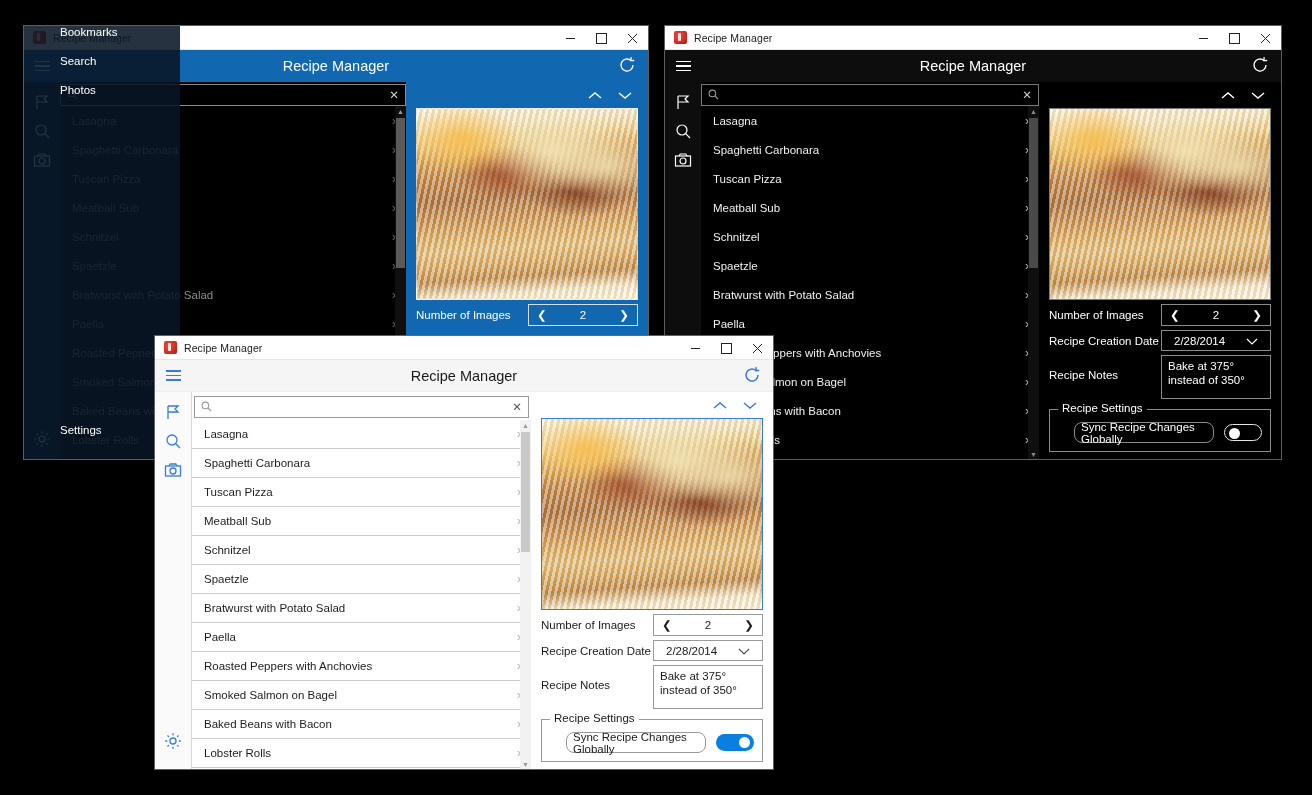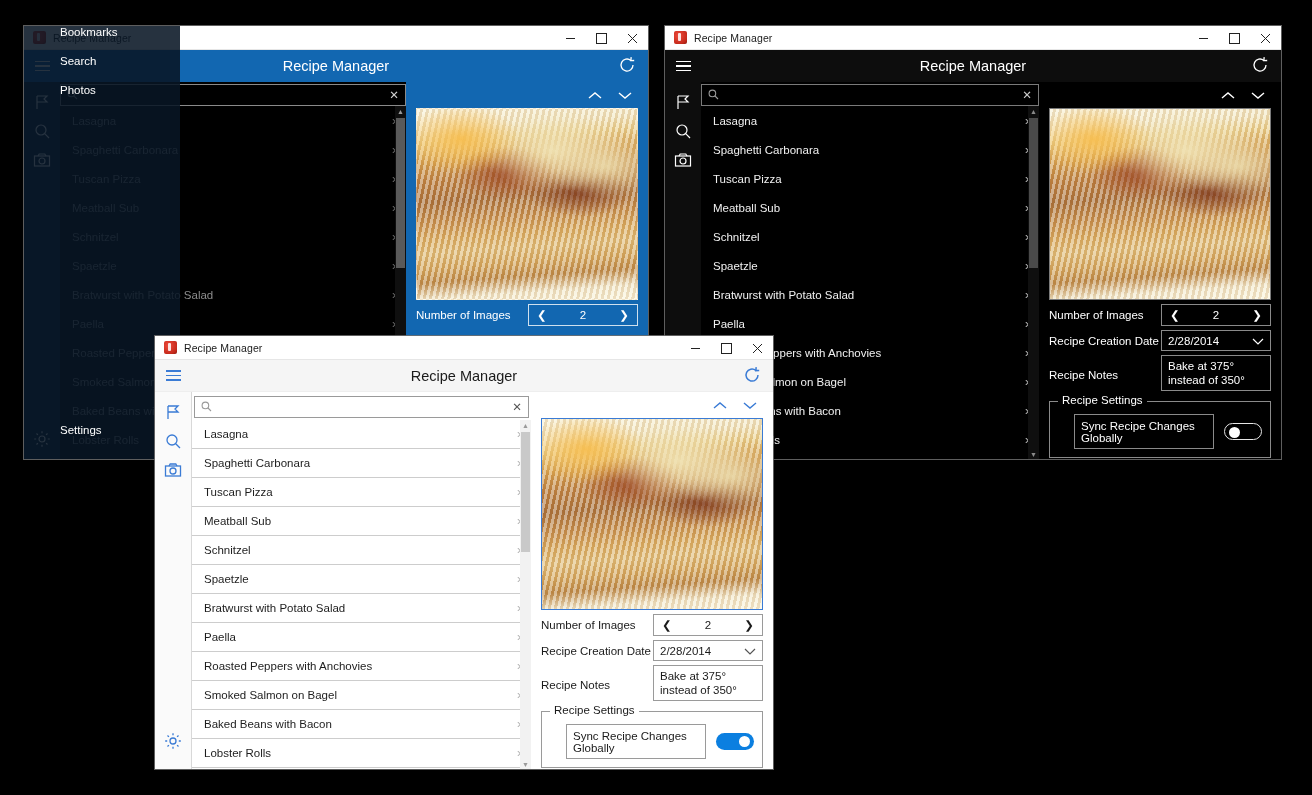--- a/index.html
+++ b/index.html
@@ -83,26 +83,26 @@
   .detailnav svg { display: block; }
   .photo { margin: 0 10px; height: 192px; background-size: cover; background-position: center;
      border: 1px solid rgba(255,255,255,.25); }
   .frow { display: flex; align-items: center; padding: 4px 10px 0 10px; font-size: 11.5px; }
   .frow .flabel { width: 112px; flex: none; }
   .fctl { flex: 1; }
   .spinner { height: 22px; display: flex; align-items: center; justify-content: space-between;
      padding: 0 8px; font-size: 11.5px; }
   .spinner .sv { flex: 1; text-align: center; }
   .combo { height: 21px; display: flex; align-items: center; justify-content: space-between;
-     padding: 0 6px; font-size: 11.5px; }
-  .notes { height: 36px; padding: 3px 6px; font-size: 11.5px; line-height: 1.25; }
+     padding: 0 12px; font-size: 11.5px; }
+  .notes { height: 44px; padding: 3px 6px; font-size: 11.5px; line-height: 1.25; }
   .fieldset { margin: 10px 10px 0 10px; padding: 0 8px 8px 24px; position: relative; }
   .fieldset .legend { position: absolute; top: -8px; left: 8px; padding: 0 4px; font-size: 11.5px; }
   .settingrow { display: flex; align-items: center; padding-top: 12px; gap: 10px; }
-  .settingname { flex: 1; height: 35px; display: flex; align-items: center; padding: 0 6px; font-size: 11.5px; }
+  .settingname { flex: 1; height: 21px; display: flex; align-items: center; padding: 0 6px; font-size: 11.5px; border-radius: 8px; }
   .toggle { width: 38px; height: 17px; border-radius: 9px; position: relative; flex: none; }
   .toggle .knob { position: absolute; top: 3px; width: 11px; height: 11px; border-radius: 50%; }
 
   
   #win1 { left: 24px; top: 26px; width: 624px; height: 433px; background: #000; }
   #win1 .appbar { background: #1267b1; }
   #win1 .hamburger i { background: #fff; }
   #win1 .appbar .apptitle { color: #fff; }
   #win1 .body { height: 377px; }
   #win1 .rail { background: #0b2238; }

